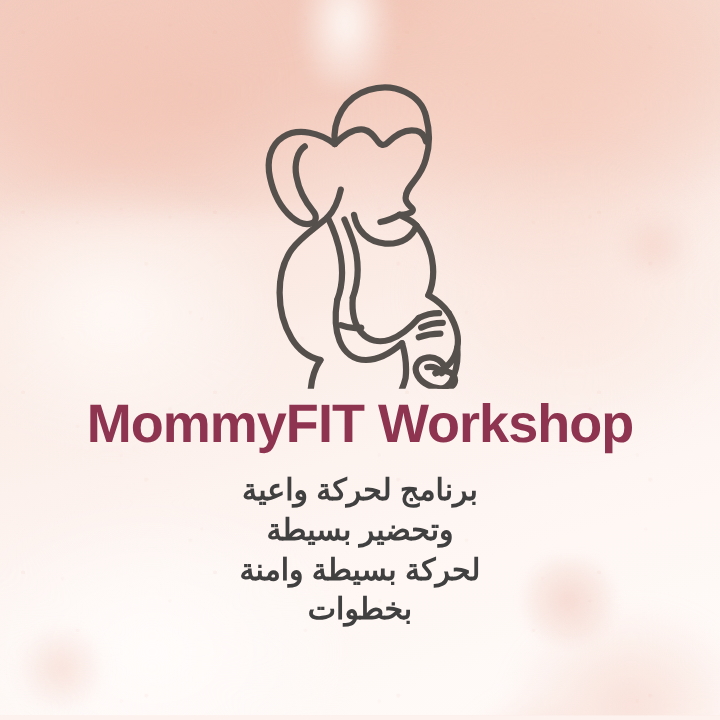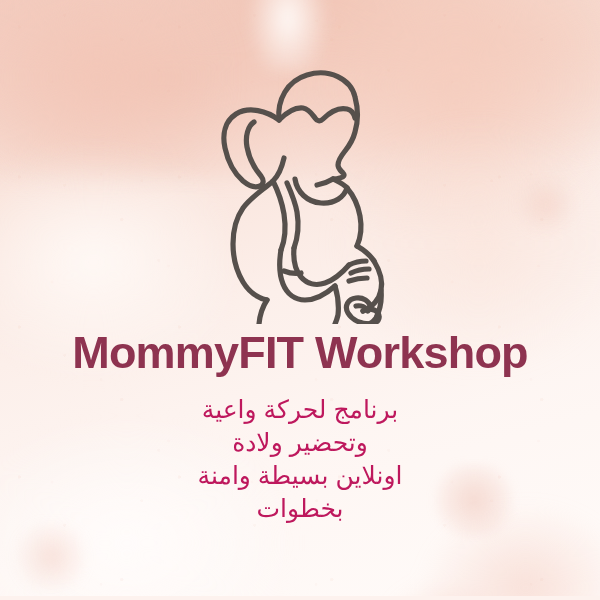--- a/index.html
+++ b/index.html
@@ -140,22 +140,22 @@
     white-space:nowrap;
   }
 
   #subtitle {
     margin-top:18px;
     direction:rtl;
     unicode-bidi:isolate;
   }
   .sub-line {
     font-size:25px;
-    font-weight:normal;
-    color:#be185d;
+    font-weight:bold;
+    color:#404040;
     line-height:33px;
     letter-spacing:0px;
     white-space:nowrap;
   }
 </style>
 </head>
 <body>
 
 <div id="poster">
 
@@ -235,20 +235,20 @@
       <path d="M84 238 C80 244 77 251 76 262"></path>
     </svg>
   </div>
 
   <div id="text-block">
 
     <div id="title">MommyFIT Workshop</div>
 
     <div id="subtitle">
       <div class="sub-line">برنامج لحركة واعية</div>
-      <div class="sub-line">وتحضير ولادة</div>
-      <div class="sub-line">اونلاين بسيطة وامنة</div>
+      <div class="sub-line">وتحضير بسيطة</div>
+      <div class="sub-line">لحركة بسيطة وامنة</div>
       <div class="sub-line">بخطوات</div>
     </div>
 
   </div>
 
 </div>
 
 </body></html>

